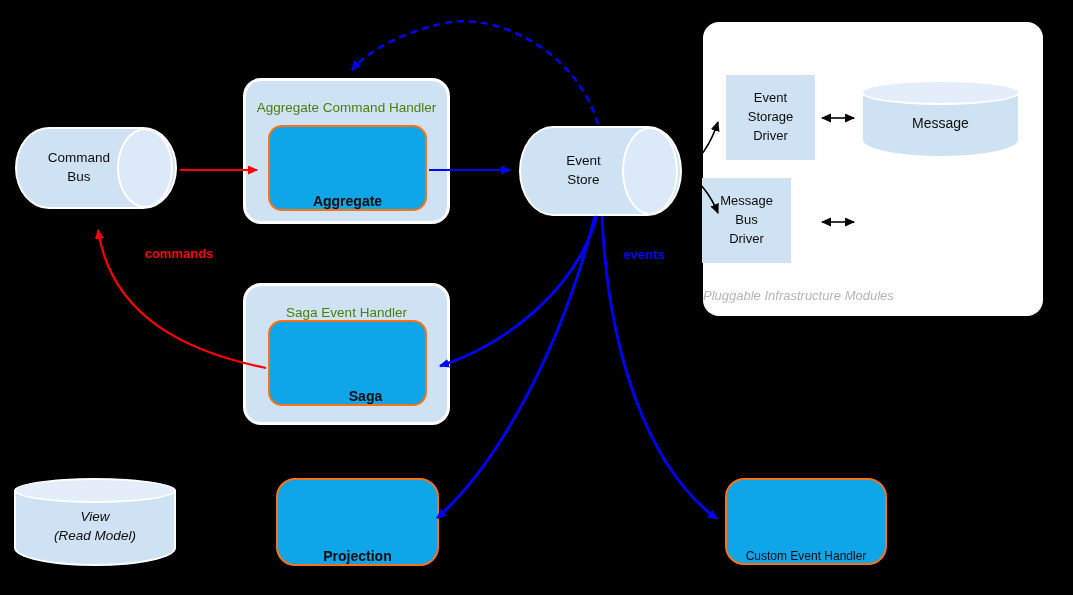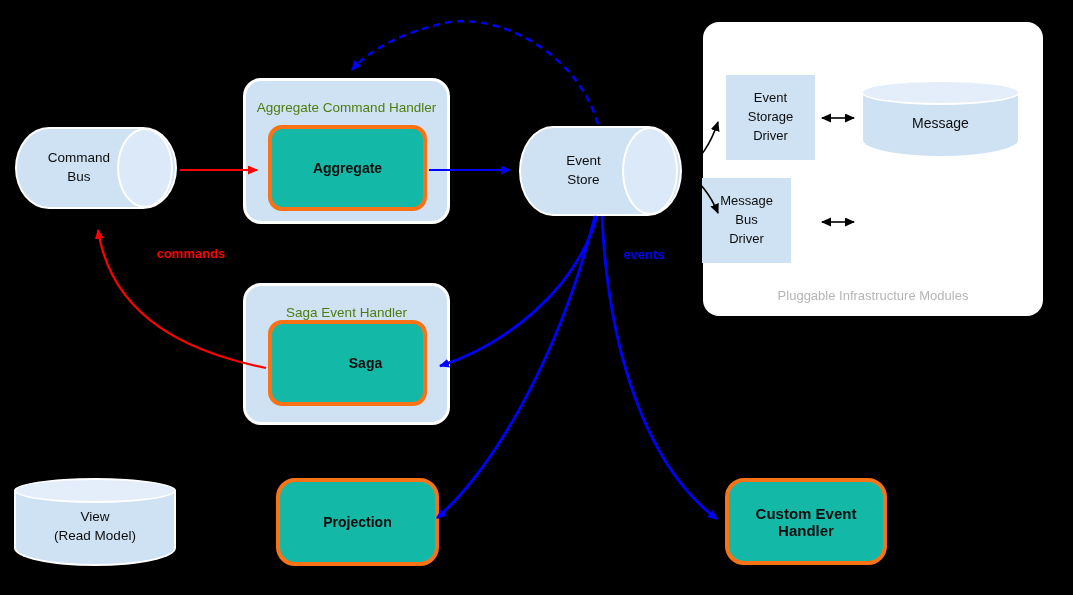--- a/index.html
+++ b/index.html
@@ -4,45 +4,45 @@
 <style>
   html,body{margin:0;padding:0;background:#000;}
   .stage{
     position:relative;width:1073px;height:595px;background:#000;
     font-family:"Liberation Sans", sans-serif;color:#000;overflow:hidden;
   }
   .abs{position:absolute;box-sizing:border-box;}
   .prelines{white-space:pre-line;}
   
   .box-blue{background:#cfe2f3;border:3px solid #fff;border-radius:18px;}
-  .box-green{background:#14b8a6;border:4px solid #f97316;border-radius:15px;
-    display:flex;align-items:center;justify-content:center;text-align:center;}
+  .box-green{background:#0ea5e9;border:2px solid #f97316;border-radius:15px;
+    display:flex;align-items:flex-end;justify-content:center;text-align:center;}
   .box-flat{background:#cfe2f3;display:flex;align-items:center;justify-content:center;text-align:center;}
   .panel{background:#fff;border-radius:16px;}
   .box-title{padding-top:19px;text-align:center;font-size:13.5px;color:#4d7c0f;}
   .inner-label{font-size:14px;font-weight:bold;color:#0d0d0d;}
-  .plain-label{font-size:15px;color:#0d0d0d;font-weight:bold;}
+  .plain-label{font-size:12px;color:#0d0d0d;}
   .small-label{font-size:13px;color:#0d0d0d;line-height:1.45;}
   
   .cylh-body{position:absolute;inset:0;background:#cfe2f3;border:2.5px solid #fff;
     border-radius:34px / 50%;box-sizing:border-box;}
   .cylh-cap{position:absolute;top:1px;bottom:1px;right:4px;width:56px;background:#dce9f8;
     border:2.5px solid #fff;border-radius:50%;box-sizing:border-box;}
   .cylh-label{position:absolute;inset:0;display:flex;align-items:center;justify-content:center;
     text-align:center;padding-right:34px;font-size:13.5px;line-height:1.4;color:#0d0d0d;}
   
   .cylv-body{position:absolute;left:0;right:0;top:12px;bottom:0;background:#cfe2f3;
     border:2.5px solid #fff;border-top:none;box-sizing:border-box;
     border-radius:0 0 50% 50% / 0 0 18px 18px;}
   .cylv-cap{position:absolute;left:0;right:0;top:0;height:25px;background:#e4eefa;
     border:2.5px solid #fff;border-radius:50%;box-sizing:border-box;}
   .cylv-label{position:absolute;inset:0;display:flex;align-items:center;justify-content:center;
     text-align:center;padding-top:10px;font-size:13.5px;line-height:1.4;color:#0d0d0d;}
   .edge-label{font-size:13px;font-weight:bold;text-align:center;}
-  .caption{font-size:13px;color:#b5b5b5;text-align:center;}
+  .caption{font-size:13px;color:#b5b5b5;text-align:left;font-style:italic;}
   svg.edges{position:absolute;left:0;top:0;pointer-events:none;}
 </style>
 </head>
 <body>
 
 <div class="stage">
 
   <div class="abs panel" style="left:703px;top:22px;width:340px;height:294px;"></div>
 
   <div class="abs" style="left:15px;top:127px;width:162px;height:82px;">
@@ -66,21 +66,21 @@
 Store</div>
   </div>
 
   <div class="abs box-blue" style="left:243px;top:283px;width:207px;height:142px;">
     <div class="box-title">Saga Event Handler</div>
   </div>
   <div class="abs box-green" style="left:268px;top:320px;width:159px;height:86px;border-radius:14px;padding-left:36px;">
     <span class="inner-label">Saga</span>
   </div>
 
-  <div class="abs" style="left:14px;top:478px;width:162px;height:88px;">
+  <div class="abs" style="left:14px;top:478px;width:162px;height:88px;font-style:italic;">
     <div class="cylv-body"></div>
     <div class="cylv-cap"></div>
     <div class="cylv-label prelines">View
 (Read Model)</div>
   </div>
 
   <div class="abs box-green" style="left:276px;top:478px;width:163px;height:88px;border-radius:19px;">
     <span class="inner-label">Projection</span>
   </div>
 
@@ -101,21 +101,21 @@
 
   <div class="abs" style="left:861px;top:80px;width:159px;height:78px;">
     <div class="cylv-body"></div>
     <div class="cylv-cap"></div>
     <div class="cylv-label" style="font-size:14px;">Message</div>
   </div>
 
 
   <div class="abs caption" style="left:703px;top:288px;width:340px;">Pluggable Infrastructure Modules</div>
 
-  <div class="abs edge-label" style="left:139px;top:246px;width:80px;color:#ff0000;margin-left:12px;">commands</div>
+  <div class="abs edge-label" style="left:139px;top:246px;width:80px;color:#ff0000;">commands</div>
   <div class="abs edge-label" style="left:604px;top:247px;width:80px;color:#0000ff;">events</div>
 
   <svg class="edges" width="1073" height="595" viewBox="0 0 1073 595">
     <defs>
       <marker id="m-red" orient="auto-start-reverse" markerUnits="userSpaceOnUse" markerWidth="11" markerHeight="10" refX="9" refY="4.5">
         <path d="M0,0 L10,4.5 L0,9 z" fill="#ff0000"></path>
       </marker>
       <marker id="m-blue" orient="auto-start-reverse" markerUnits="userSpaceOnUse" markerWidth="11" markerHeight="10" refX="9" refY="4.5">
         <path d="M0,0 L10,4.5 L0,9 z" fill="#0000ff"></path>
       </marker>

